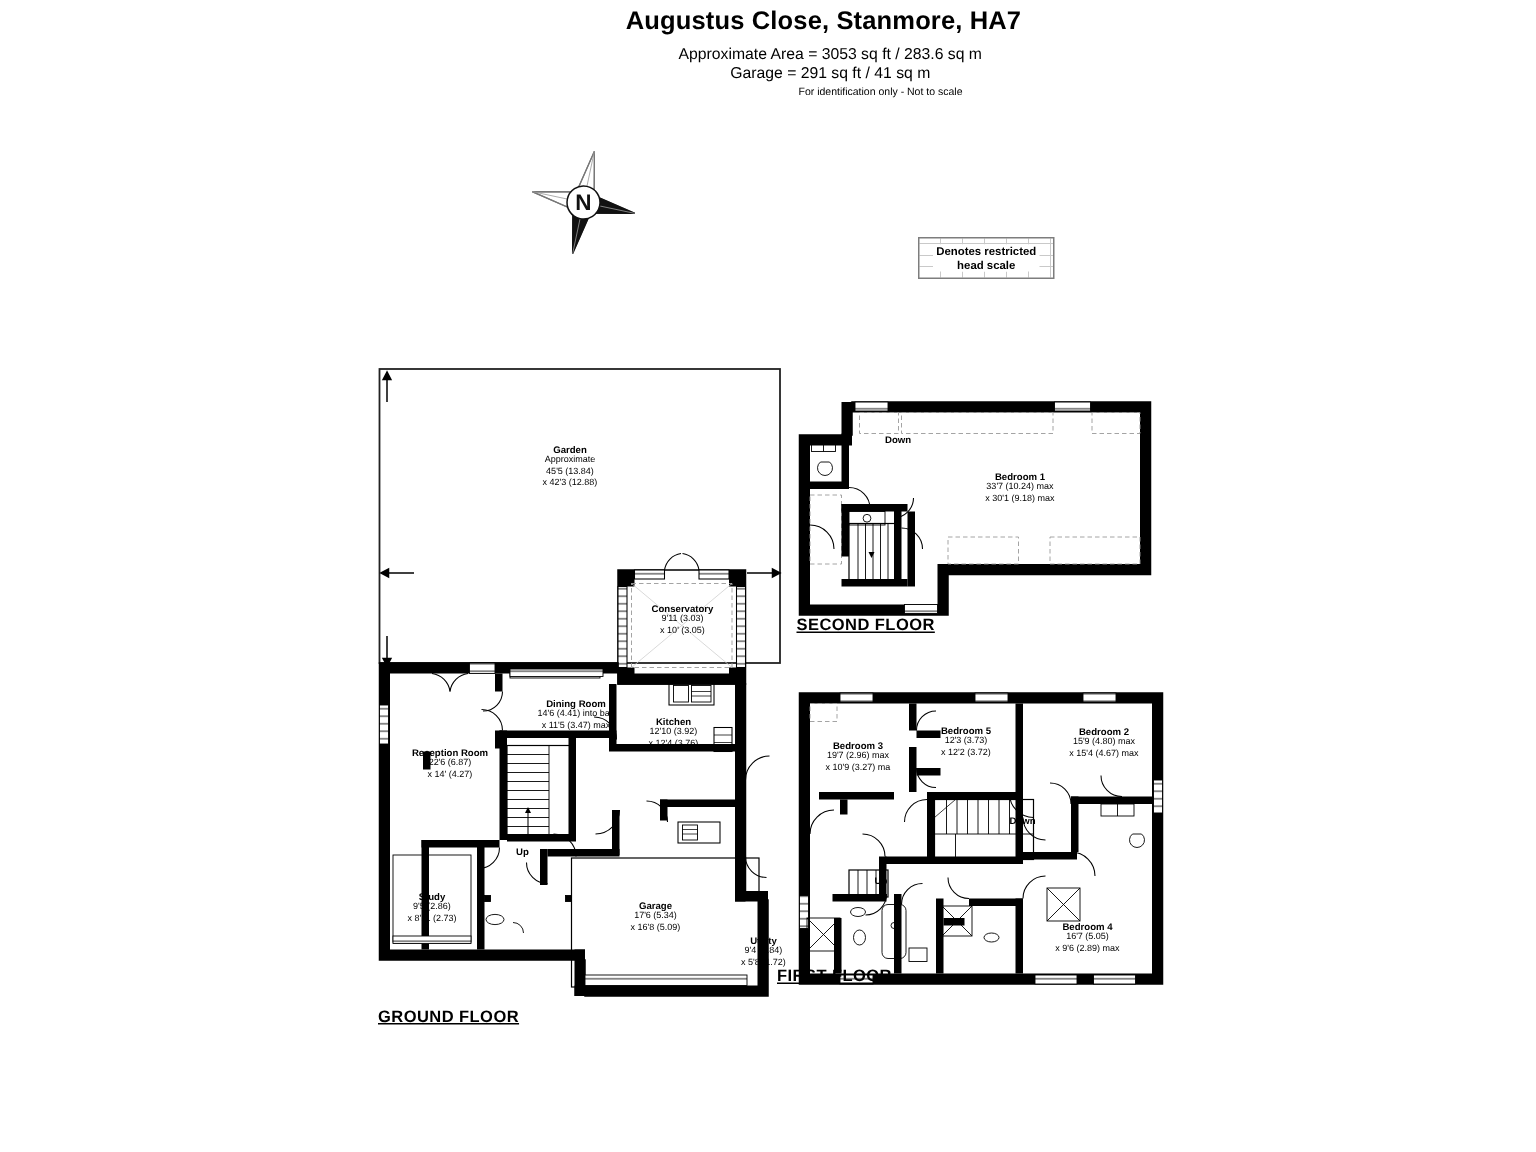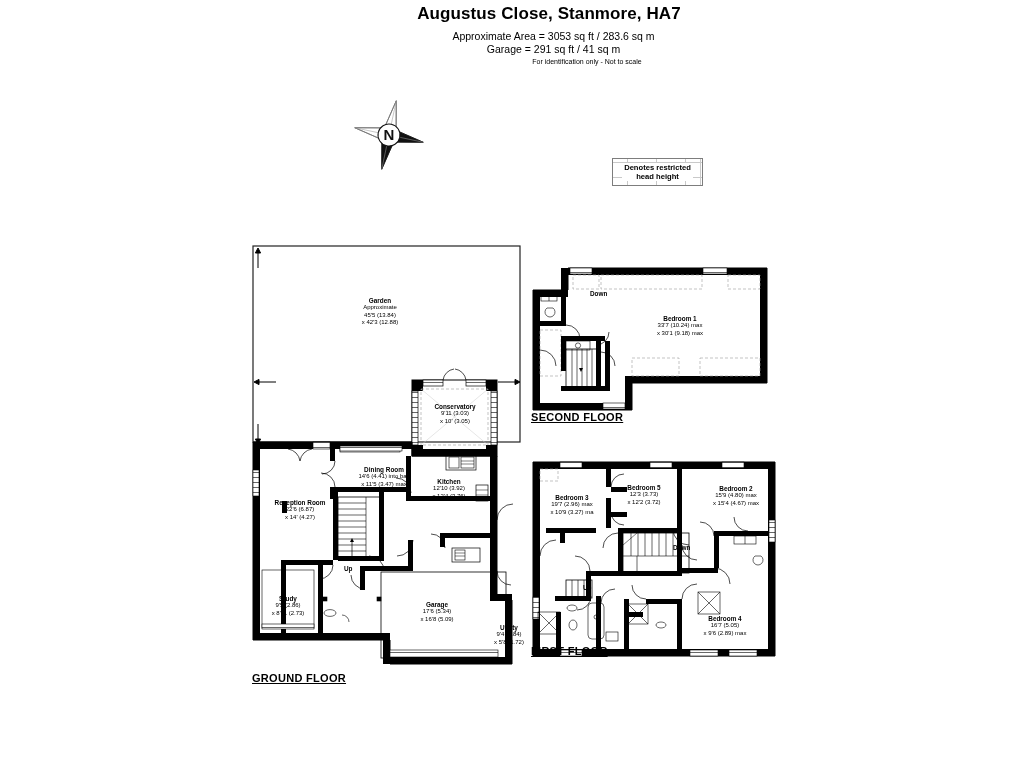--- a/index.html
+++ b/index.html
@@ -45,21 +45,21 @@
   
   .plan{position:absolute;left:0;top:0;width:1024px;height:768px;}
   .plan svg{display:block;}
 
   
   .floor-label{
     position:absolute;font-size:11px;font-weight:bold;letter-spacing:.3px;text-decoration:underline;
   }
   #lbl-ground{left:252px;top:672px;}
   #lbl-second{left:531px;top:411px;}
-  #lbl-first{left:531px;top:645px;}
+  #lbl-first{left:518px;top:645px;}
 
   
   .room{position:absolute;text-align:center;}
   .room .nm{font-size:6.4px;font-weight:bold;line-height:7.4px;}
   .room .dim{font-size:6px;line-height:7.2px;}
   .stair-txt{position:absolute;font-size:6.4px;font-weight:bold;}
 
   
   .footer{position:absolute;left:0;top:722px;width:1024px;height:46px;}
 </style>
@@ -89,21 +89,21 @@
         <line x1="2" y1="37" x2="72" y2="37" stroke="#999" stroke-width="0.5"></line>
         <circle cx="37" cy="37" r="11" fill="#fff" stroke="#111" stroke-width="1"></circle>
       </g>
       <text x="37" y="42" text-anchor="middle" font-family="Liberation Sans, sans-serif" font-size="15" font-weight="bold" fill="#111">N</text>
     </svg>
   </div>
 
   <div class="legend">
     <span>
       <span>Denotes restricted</span><br>
-      <span>head height</span>
+      <span>head scale</span>
     </span>
   </div>
 
   <div class="plan">
   <svg width="1024" height="768" viewBox="0 0 1024 768">
     <defs>
       <pattern id="hatch" width="6" height="6" patternUnits="userSpaceOnUse" patternTransform="rotate(45)">
         <line x1="0" y1="0" x2="0" y2="6" stroke="#cfcfcf" stroke-width="0.7"></line>
       </pattern>
       <pattern id="glass" width="5" height="5" patternUnits="userSpaceOnUse">

